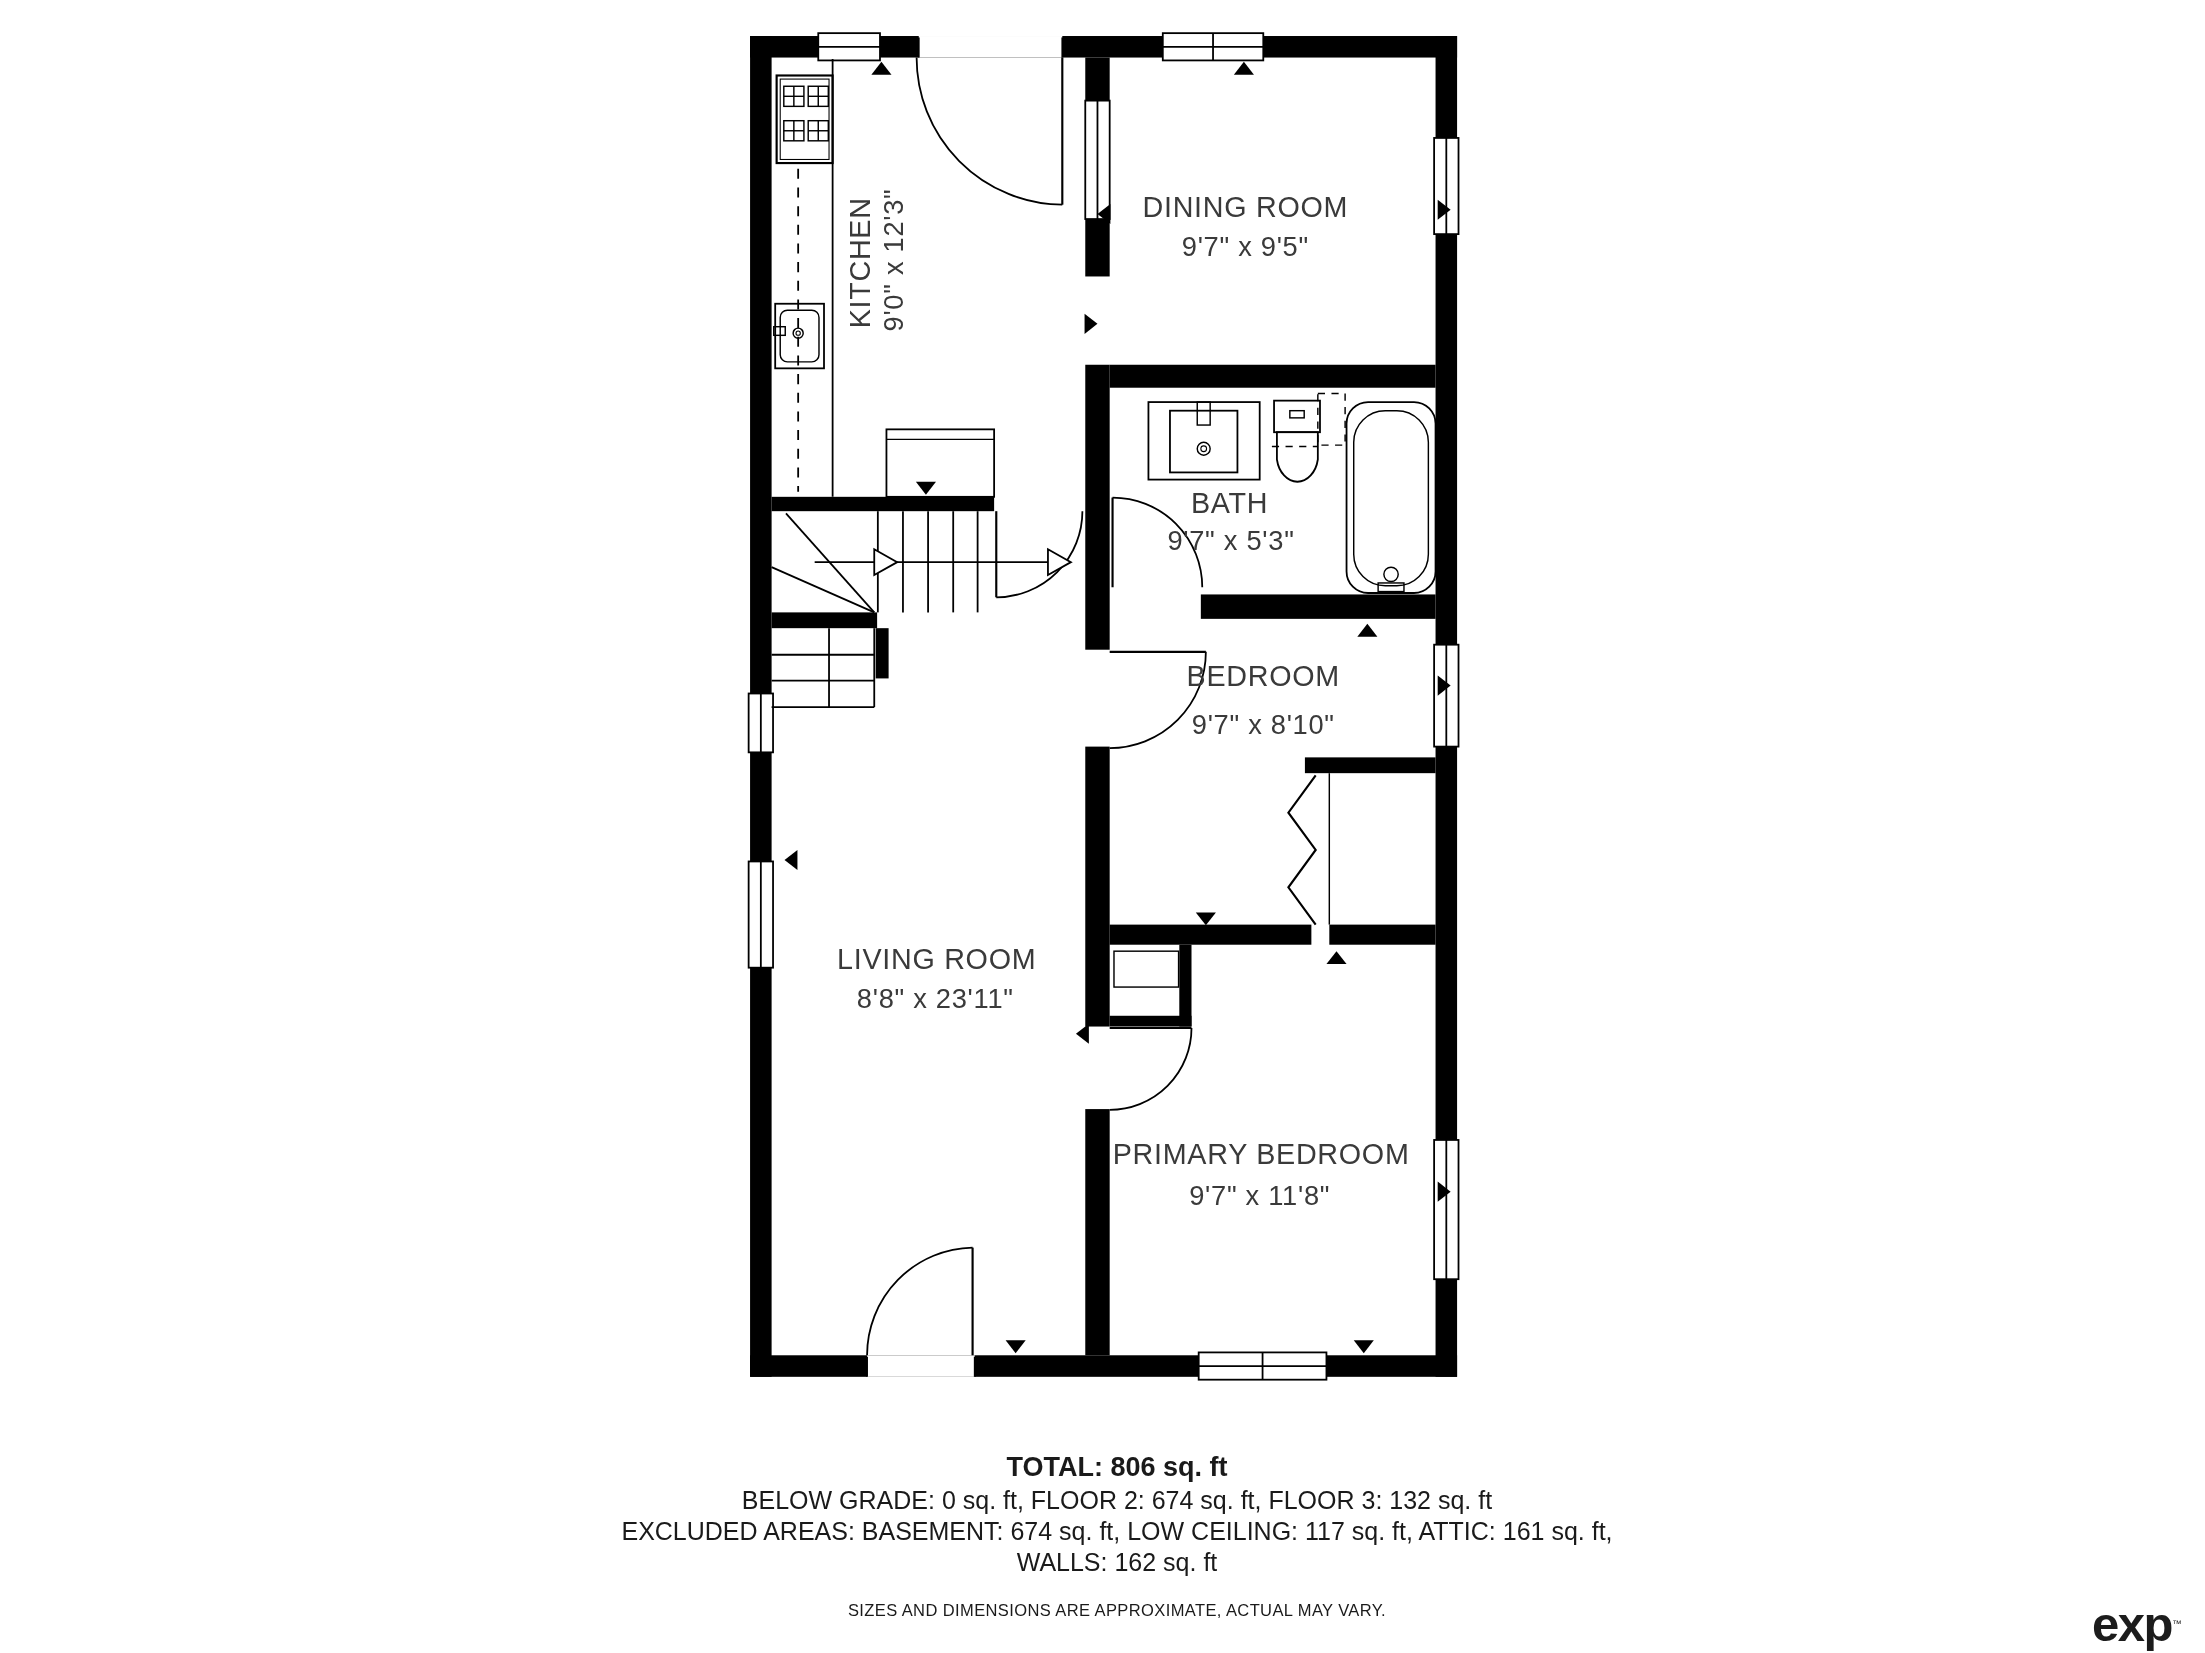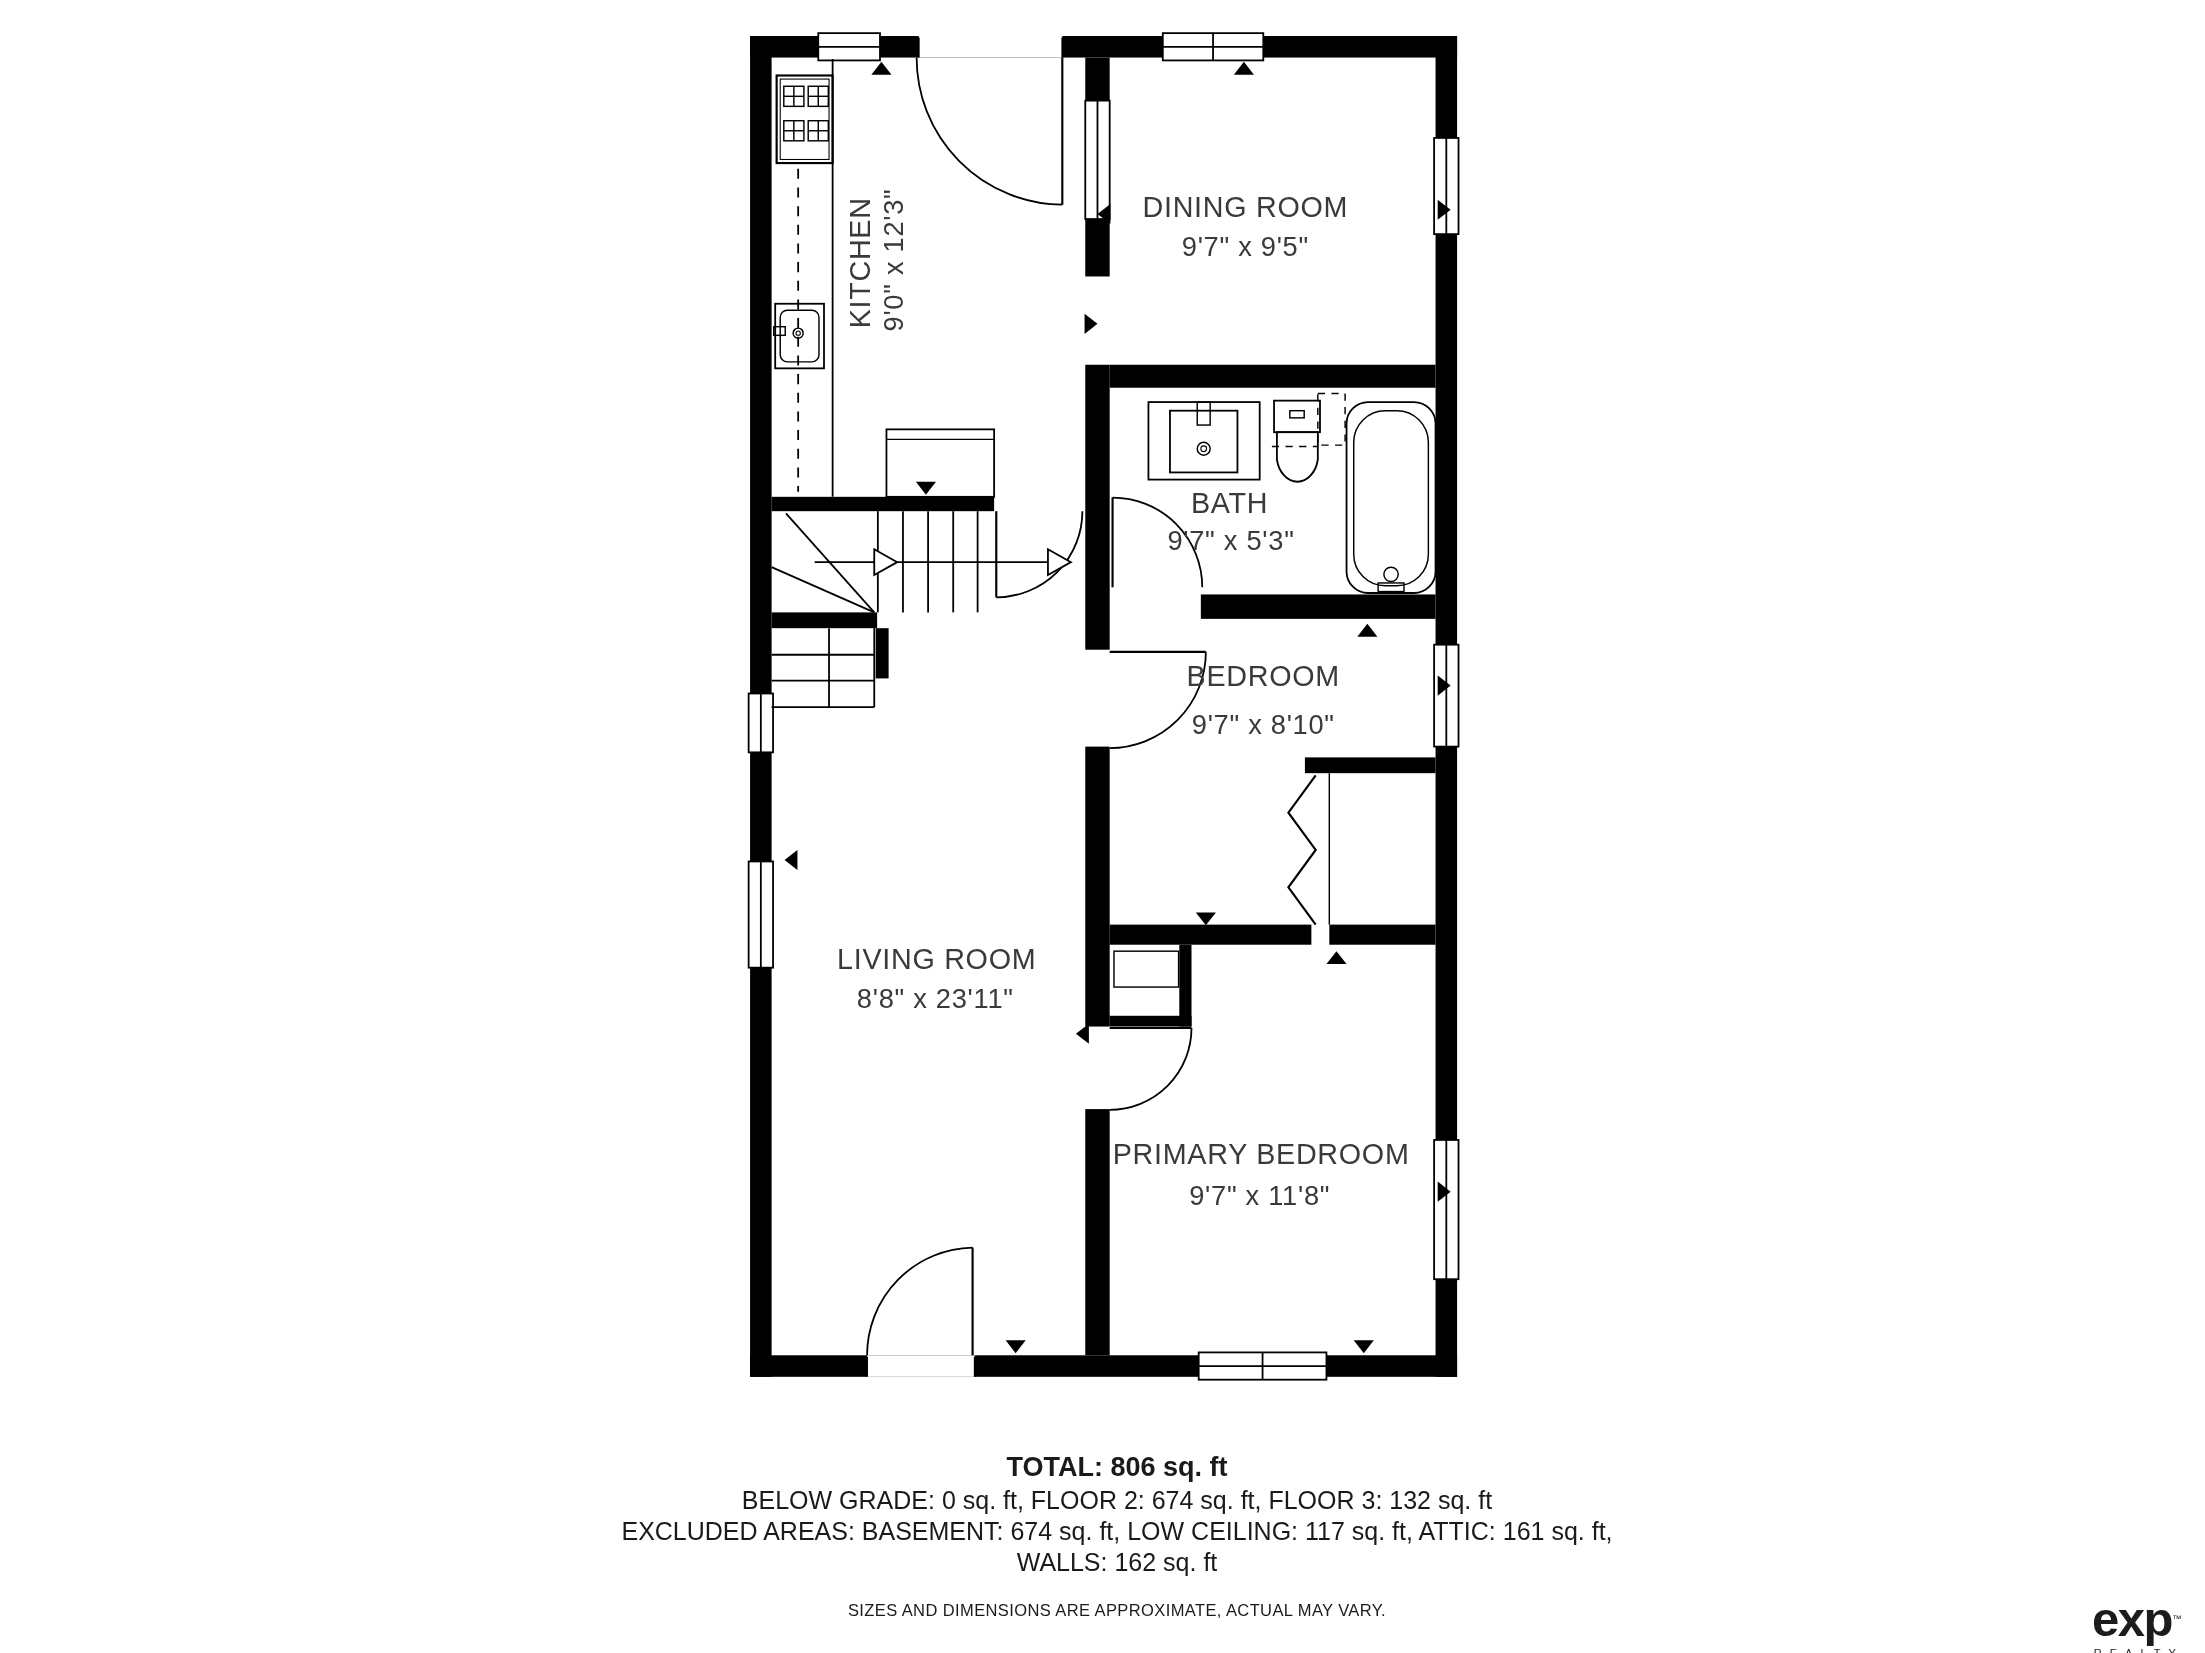--- a/index.html
+++ b/index.html
@@ -10,21 +10,21 @@
   .room-name{font-size:40px;letter-spacing:1px;}
   .room-dims{font-size:38px;letter-spacing:1px;}
   .wall{fill:#000000;}
   .ln{stroke:#000000;fill:none;}
   .white{fill:#ffffff;}
   .summary-line{position:absolute;left:0;width:2234px;text-align:center;color:#1a1a1a;}
   .total{font-size:27px;font-weight:bold;}
   .big{font-size:25px;}
   .disclaimer{font-size:16.5px;letter-spacing:0.4px;}
   .logo{position:absolute;left:2075px;top:1594px;width:122px;text-align:center;color:#1c1c1c;}
-  .logo .word{font-size:49px;font-weight:bold;letter-spacing:-1.4px;line-height:51px;}
+  .logo .word{font-size:49px;font-weight:bold;letter-spacing:-1.4px;line-height:60px;}
   .logo .tm{font-size:9.3px;vertical-align:top;font-weight:normal;}
   .logo .sub{font-size:11px;letter-spacing:8px;margin-top:2px;padding-left:5.7px;}
 </style>
 </head>
 <body>
 
 <div class="stage">
 
 <svg width="2205" height="1654" viewBox="0 0 3072 2304">
 

